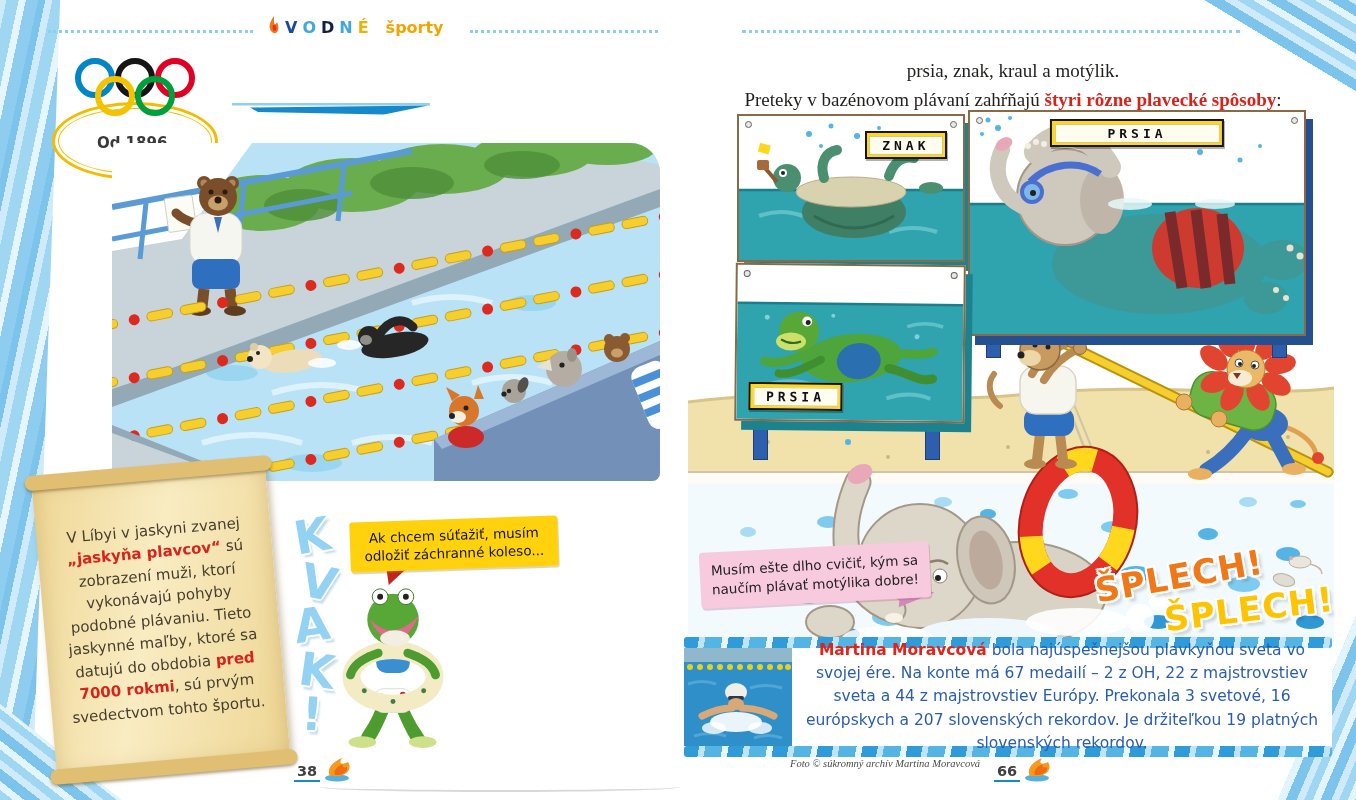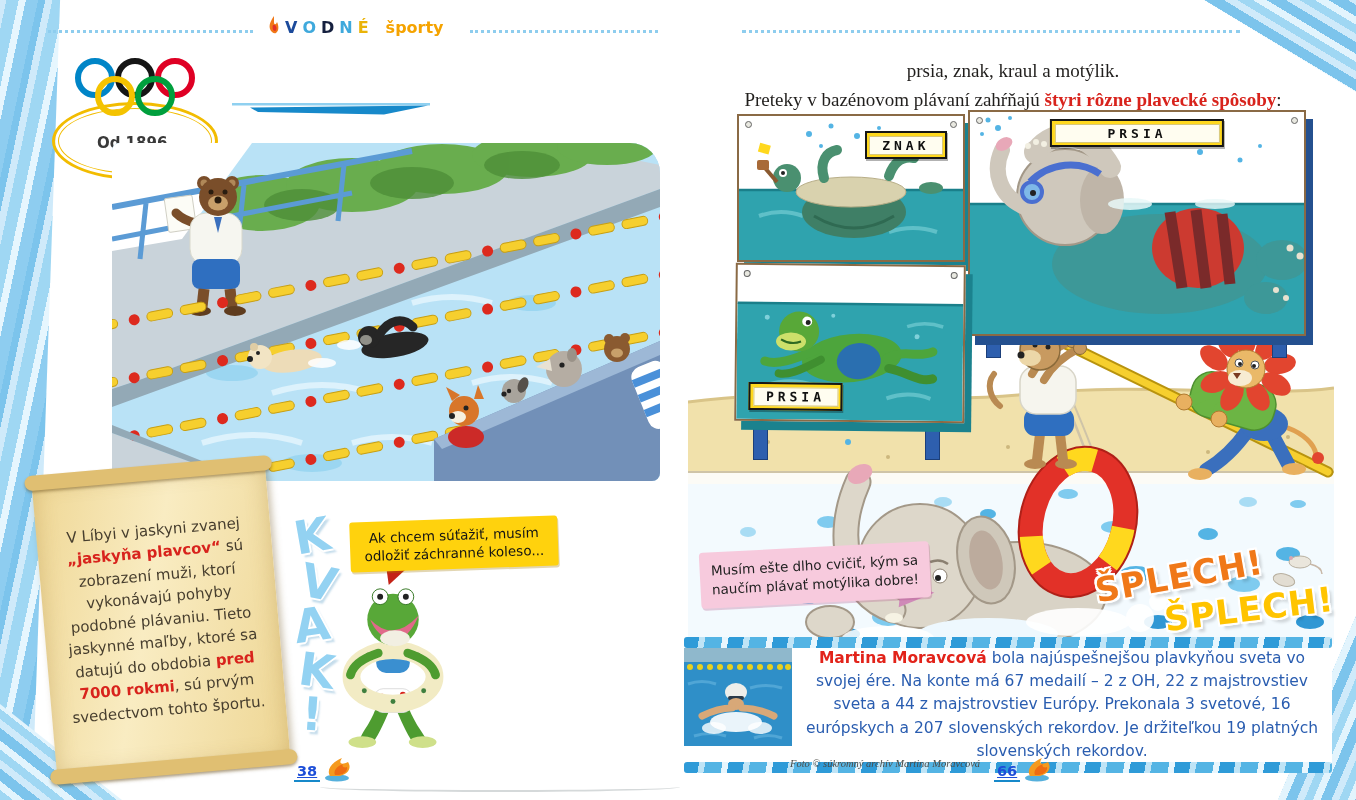--- a/index.html
+++ b/index.html
@@ -73,21 +73,21 @@
   .pb{left:700px;top:547px;width:210px;background:#f7cadd;padding:9px 10px;transform:rotate(-3deg);
       border-radius:4px;text-align:center;font:13.5px/1.4 "DejaVu Sans",sans-serif;color:#222;
       box-shadow:1px 2px 0 rgba(180,90,140,.3);z-index:6;}
   .pb-tail{left:900px;top:582px;width:0;height:0;border-top:9px solid transparent;
       border-bottom:18px solid transparent;border-left:34px solid #cf8ab8;transform:rotate(6deg);z-index:5;}
 
   .body-text{left:432px;top:581px;width:236px;font:18.5px/1.42 "Liberation Serif",serif;color:#211f1d;}
 
   
   .pm{display:flex;align-items:flex-end;gap:2px;z-index:7;}
-  .pm b{font:bold 14.5px "DejaVu Sans",sans-serif;color:#1d4ed8;border-bottom:2.5px solid #1789ca;padding:0 3px 1px;text-decoration:underline;}
+  .pm b{font:bold 14.5px "DejaVu Sans",sans-serif;color:#404040;border-bottom:2.5px solid #1789ca;padding:0 3px 1px;}
   .pm-l{left:294px;top:756px;} .pm-r{left:994px;top:756px;}
 
   
   .intro{left:688px;top:57px;width:650px;text-align:center;font:19px/1.5 "Liberation Serif",serif;color:#211f1d;}
 
   .panel{position:absolute;background:#fff;border:2px solid #8a6a45;box-shadow:7px 9px 0 #1b828e;z-index:2;}
   .panel::before,.panel::after{content:"";position:absolute;top:5px;width:5px;height:5px;border-radius:50%;
       border:1.5px solid #666;background:#e8e8e0;z-index:3;}
   .panel::before{left:6px;} .panel::after{right:6px;}
   .p-znak{left:737px;top:114px;width:224px;height:144px;}
@@ -105,21 +105,21 @@
   .leg{position:absolute;width:13px;background:#2e5fae;border:1px solid #1c3f7a;z-index:1;}
 
   .scene{left:688px;top:322px;width:646px;height:322px;z-index:0;}
 
   .spl{font:bold 34px "DejaVu Sans",sans-serif;letter-spacing:1px;z-index:6;
     text-shadow:-2px 0 0 #fff,2px 0 0 #fff,0 -2px 0 #fff,0 2px 0 #fff,-2px -2px 0 #fff,2px 2px 0 #fff,-2px 2px 0 #fff,2px -2px 0 #fff,4px 5px 3px rgba(0,0,0,.15);}
   .spl1{left:1094px;top:556px;color:#f07818;transform:rotate(-10deg);}
   .spl2{left:1164px;top:589px;color:#ffc400;transform:rotate(-7deg);}
 
   
-  .mbox{left:684px;top:637px;width:648px;height:136px;background:#fff;z-index:4;border-radius:3px;}
+  .mbox{left:684px;top:637px;width:648px;height:120px;background:#fff;z-index:4;border-radius:3px;}
   .mstrip{position:absolute;left:0;right:0;height:11px;border-radius:3px;
     background:repeating-linear-gradient(100deg,#2f9bd8 0 15px,#bfe4f6 15px 21px,#54b4e4 21px 38px,#e8f6fd 38px 44px);}
   .mst{top:0;} .msb{bottom:0;}
   .mphoto{position:absolute;left:0;top:11px;width:108px;height:98px;}
   .mtext{position:absolute;left:116px;right:8px;top:13px;bottom:13px;display:flex;align-items:center;justify-content:center;}
   .mtext p{margin:0;text-align:center;font:15.5px/1.5 "DejaVu Sans",sans-serif;color:#2a5db0;}
   .mtext .red{color:#e2231a;font-weight:bold;}
 
   .credit{left:790px;top:758px;font:italic 10.5px "Liberation Serif",serif;color:#4a4a46;z-index:5;}
 </style>

